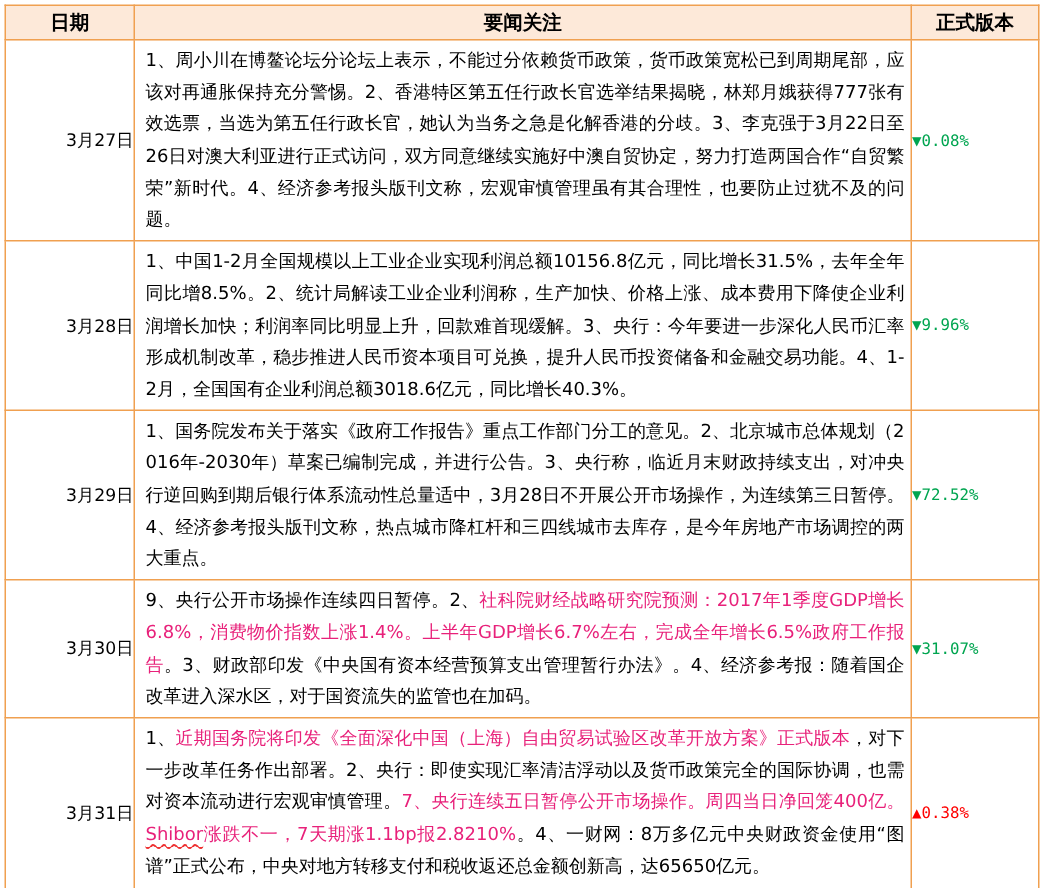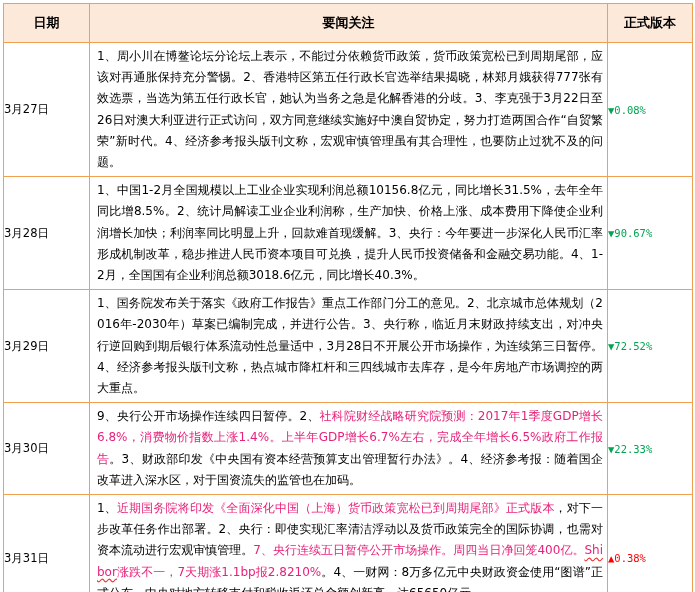--- a/index.html
+++ b/index.html
@@ -9,32 +9,32 @@
     table.news {
       border-collapse: collapse;
       width: 689px;
       table-layout: fixed;
     }
     table.news td, table.news th {
       border: 1.5px solid #f0a050;
     }
     table.news thead th {
       background: #fde9d9;
-      height: 39px;
+      height: 23px;
       font-weight: bold;
       font-size: 13px;
       text-align: center;
       vertical-align: middle;
       color: #000;
     }
     col.c-date { width: 86px; }
     col.c-news { width: 518px; }
     col.c-chg  { width: 85px; }
     td.date {
-      text-align: left;
+      text-align: right;
       vertical-align: middle;
       font-size: 11.5px;
       color: #000;
     }
     td.news {
       padding: 3px 4px 3px 7px;
       font-size: 12px;
       line-height: 21.2px;
       vertical-align: top;
       text-align: justify;
@@ -70,33 +70,33 @@
     </thead>
     <tbody id="rows">
       <tr style="height:127px">
         <td class="date">3月27日</td>
         <td class="news"><span>1、周小川在博鳌论坛分论坛上表示，不能过分依赖货币政策，货币政策宽松已到周期尾部，应该对再通胀保持充分警惕。2、香港特区第五任行政长官选举结果揭晓，林郑月娥获得777张有效选票，当选为第五任行政长官，她认为当务之急是化解香港的分歧。3、李克强于3月22日至26日对澳大利亚进行正式访问，双方同意继续实施好中澳自贸协定，努力打造两国合作“自贸繁荣”新时代。4、经济参考报头版刊文称，宏观审慎管理虽有其合理性，也要防止过犹不及的问题。</span></td>
         <td class="chg down"><span>▼</span><span>0.08%</span></td>
       </tr>
       <tr style="height:106px">
         <td class="date">3月28日</td>
         <td class="news"><span>1、中国1-2月全国规模以上工业企业实现利润总额10156.8亿元，同比增长31.5%，去年全年同比增8.5%。2、统计局解读工业企业利润称，生产加快、价格上涨、成本费用下降使企业利润增长加快；利润率同比明显上升，回款难首现缓解。3、央行：今年要进一步深化人民币汇率形成机制改革，稳步推进人民币资本项目可兑换，提升人民币投资储备和金融交易功能。4、1-2月，全国国有企业利润总额3018.6亿元，同比增长40.3%。</span></td>
-        <td class="chg down"><span>▼</span><span>90.67%</span></td>
+        <td class="chg down"><span>▼</span><span>9.96%</span></td>
       </tr>
       <tr style="height:106px">
         <td class="date">3月29日</td>
         <td class="news"><span>1、国务院发布关于落实《政府工作报告》重点工作部门分工的意见。2、北京城市总体规划（2016年-2030年）草案已编制完成，并进行公告。3、央行称，临近月末财政持续支出，对冲央行逆回购到期后银行体系流动性总量适中，3月28日不开展公开市场操作，为连续第三日暂停。4、经济参考报头版刊文称，热点城市降杠杆和三四线城市去库存，是今年房地产市场调控的两大重点。</span></td>
         <td class="chg down"><span>▼</span><span>72.52%</span></td>
       </tr>
       <tr style="height:86px">
         <td class="date">3月30日</td>
         <td class="news"><span>9、央行公开市场操作连续四日暂停。2、</span><span class="hl">社科院财经战略研究院预测：2017年1季度GDP增长6.8%，消费物价指数上涨1.4%。上半年GDP增长6.7%左右，完成全年增长6.5%政府工作报告</span><span>。3、财政部印发《中央国有资本经营预算支出管理暂行办法》。4、经济参考报：随着国企改革进入深水区，对于国资流失的监管也在加码。</span></td>
-        <td class="chg down"><span>▼</span><span>22.33%</span></td>
+        <td class="chg down"><span>▼</span><span>31.07%</span></td>
       </tr>
       <tr style="height:127px">
         <td class="date">3月31日</td>
-        <td class="news"><span>1、</span><span class="hl">近期国务院将印发《全面深化中国（上海）货币政策宽松已到周期尾部》正式版本</span><span>，对下一步改革任务作出部署。2、央行：即使实现汇率清洁浮动以及货币政策完全的国际协调，也需对资本流动进行宏观审慎管理。</span><span class="hl">7、央行连续五日暂停公开市场操作。周四当日净回笼400亿。</span><span class="hl squiggle">Shibor</span><span class="hl">涨跌不一，7天期涨1.1bp报2.8210%</span><span>。4、一财网：8万多亿元中央财政资金使用“图谱”正式公布，中央对地方转移支付和税收返还总金额创新高，达65650亿元。</span></td>
+        <td class="news"><span>1、</span><span class="hl">近期国务院将印发《全面深化中国（上海）自由贸易试验区改革开放方案》正式版本</span><span>，对下一步改革任务作出部署。2、央行：即使实现汇率清洁浮动以及货币政策完全的国际协调，也需对资本流动进行宏观审慎管理。</span><span class="hl">7、央行连续五日暂停公开市场操作。周四当日净回笼400亿。</span><span class="hl squiggle">Shibor</span><span class="hl">涨跌不一，7天期涨1.1bp报2.8210%</span><span>。4、一财网：8万多亿元中央财政资金使用“图谱”正式公布，中央对地方转移支付和税收返还总金额创新高，达65650亿元。</span></td>
         <td class="chg up"><span>▲</span><span>0.38%</span></td>
       </tr>
     </tbody>
   </table>
 
 </div>
 
 </body></html>

